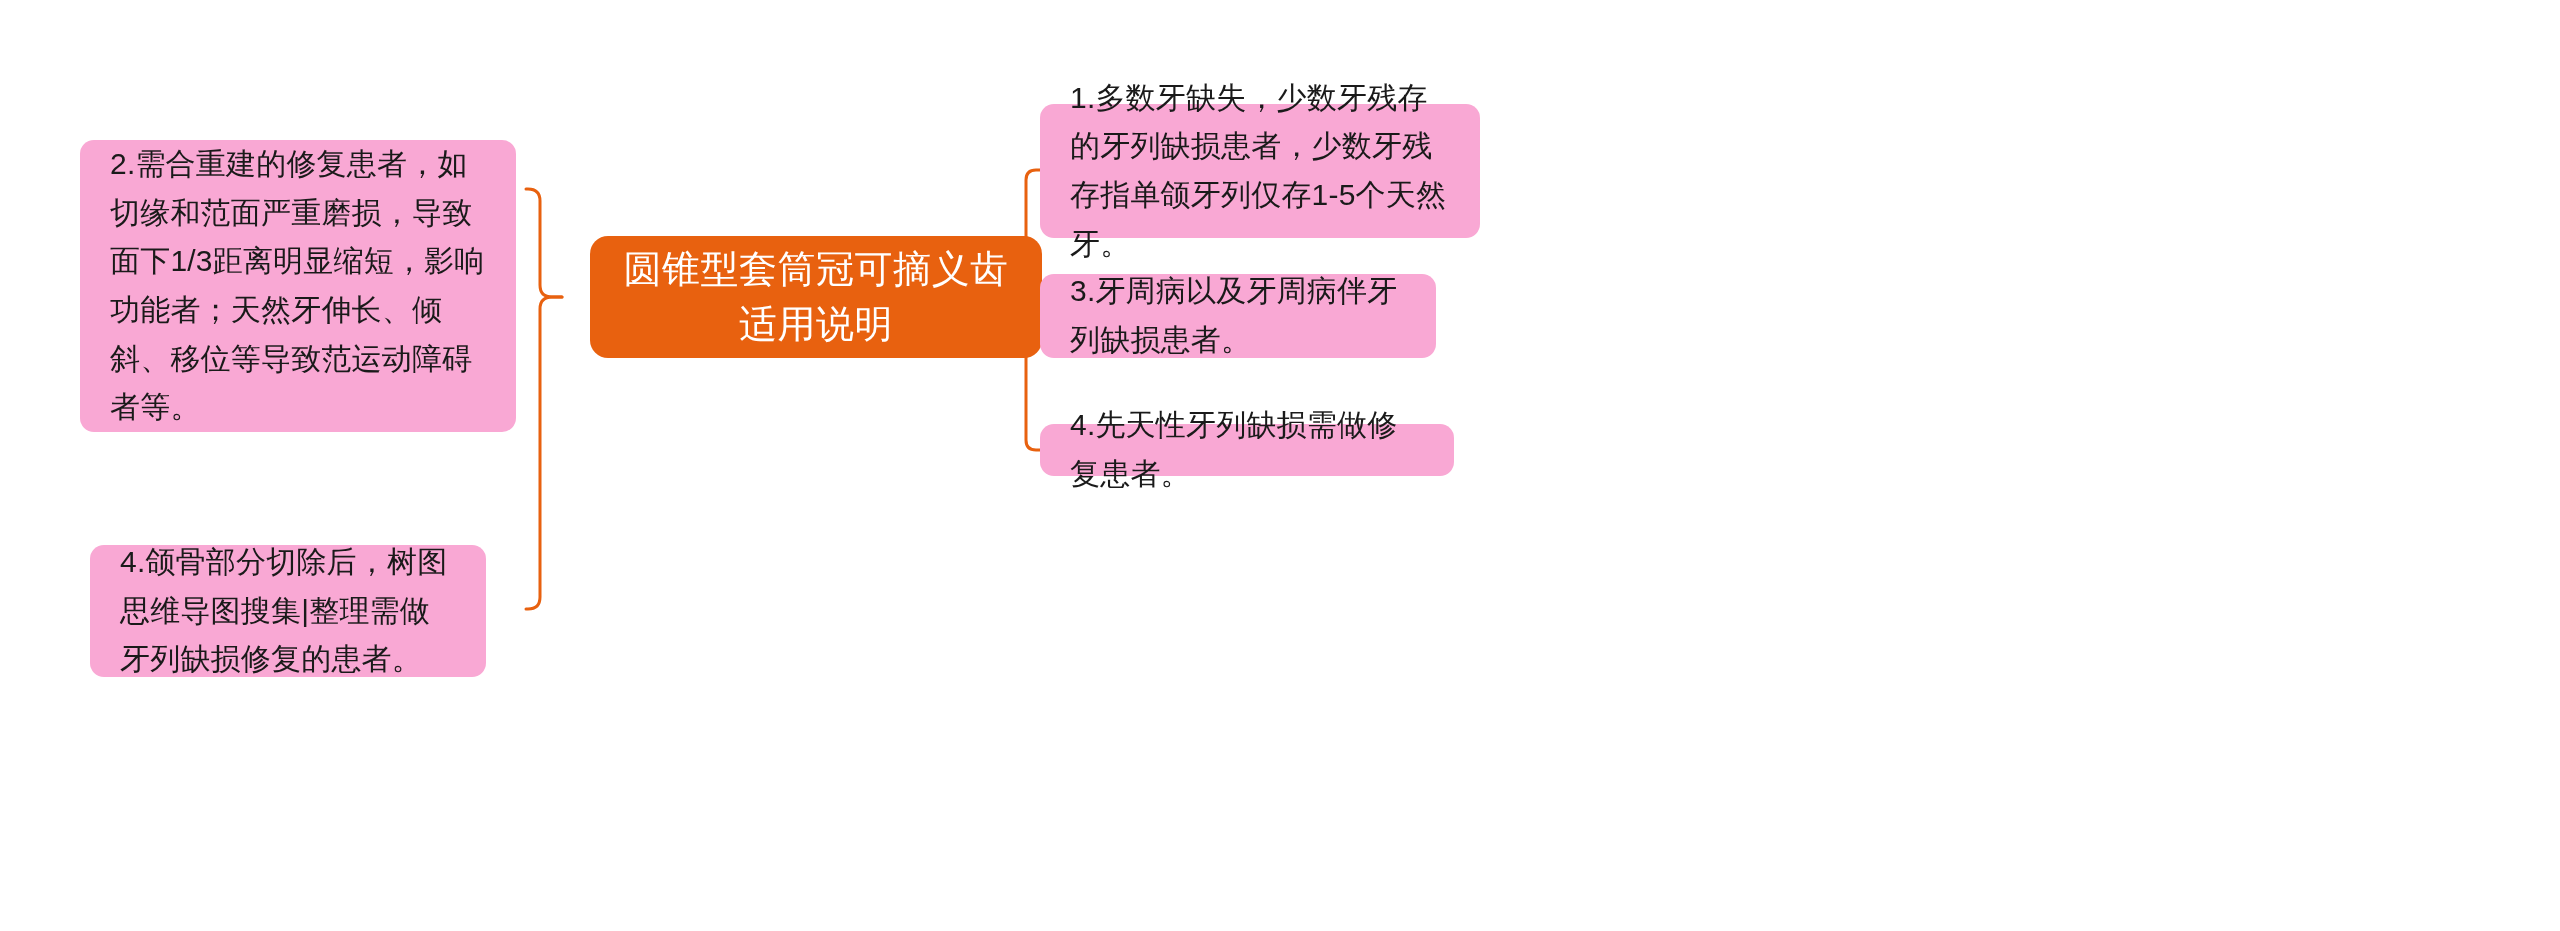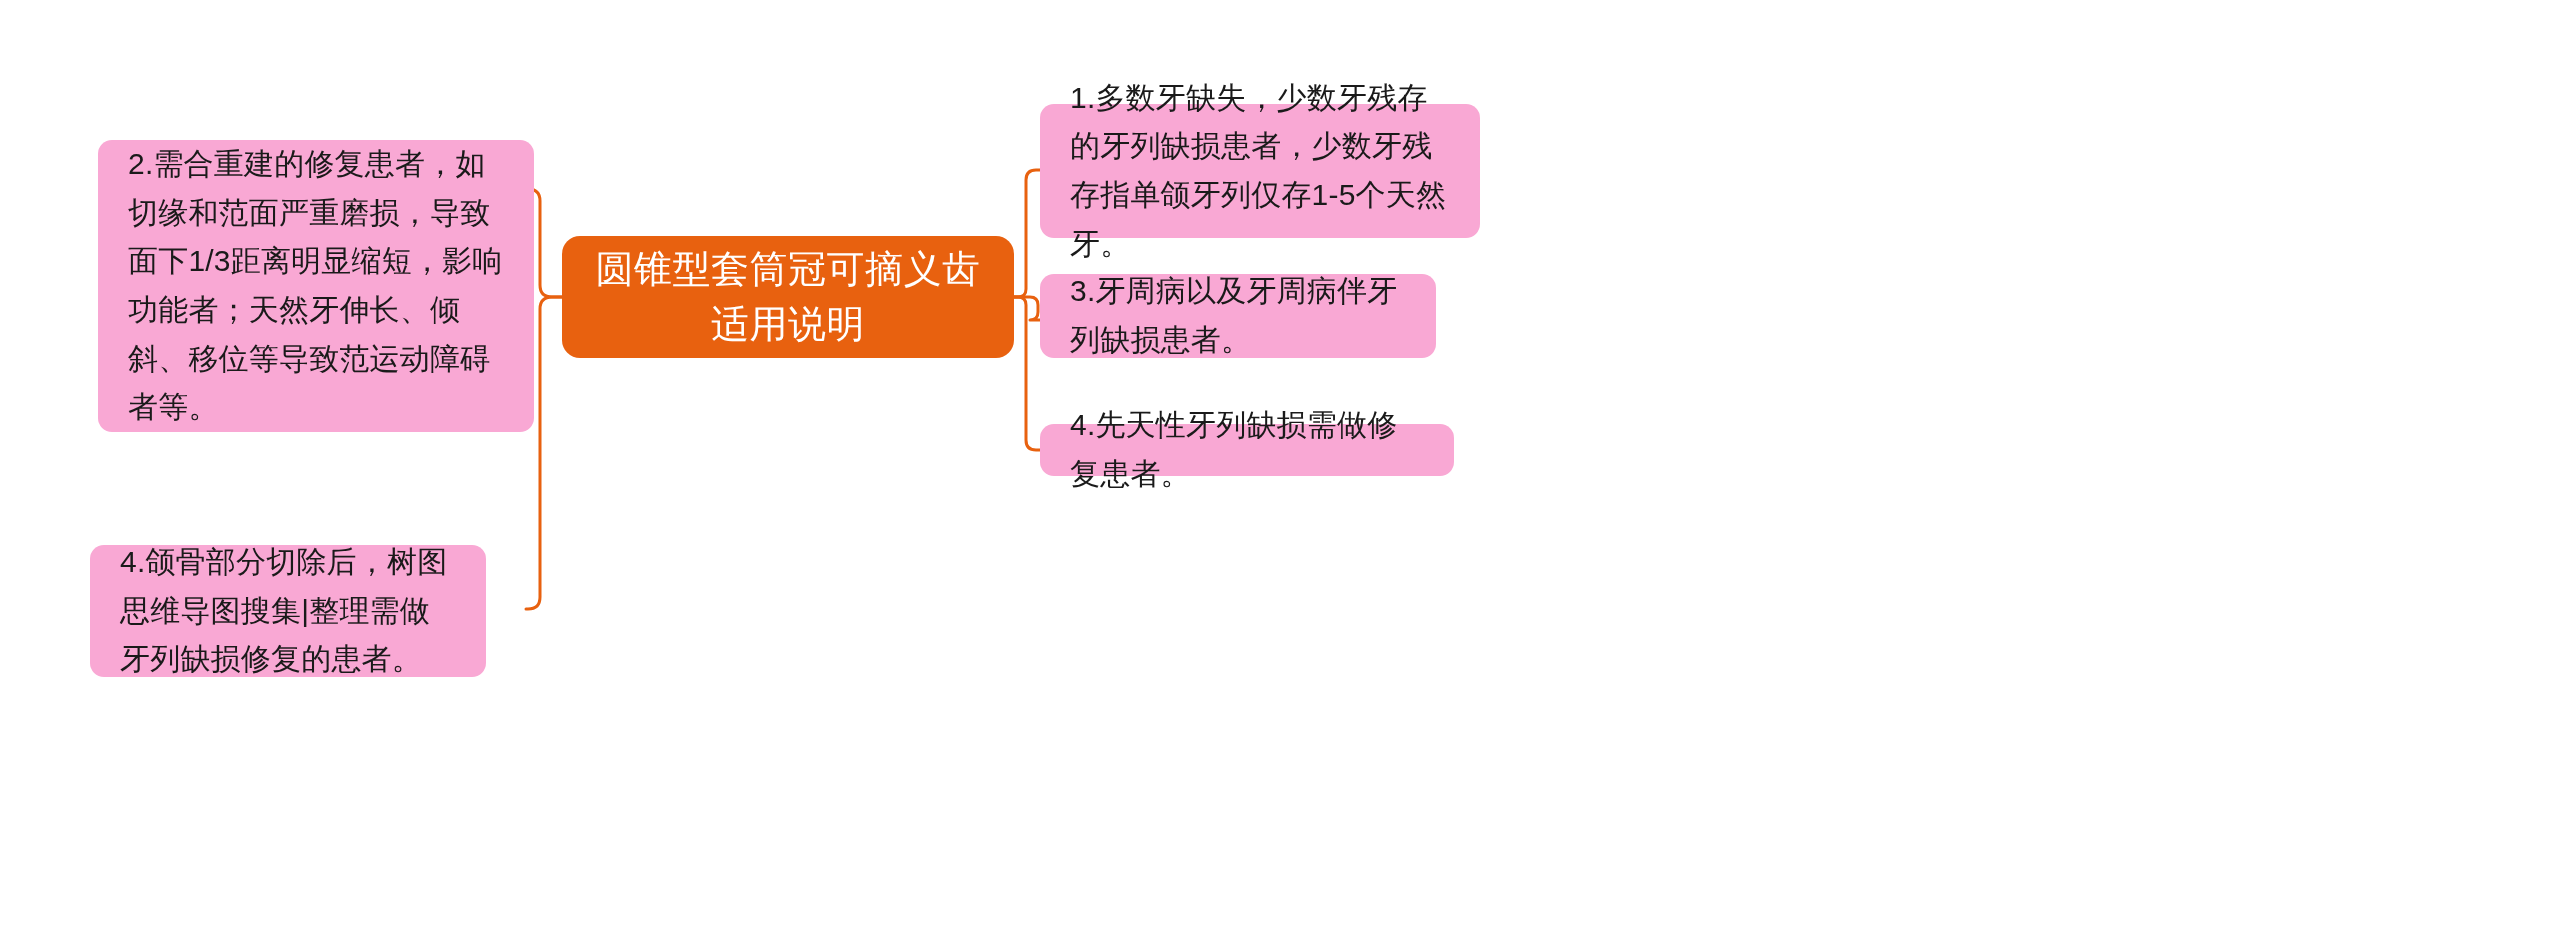--- a/index.html
+++ b/index.html
@@ -50,28 +50,29 @@
   .root-node {
     background: #e8610f;
     color: #ffffff;
     border-radius: 18px;
     font-size: 38px;
     line-height: 1.45;
     text-align: center;
     justify-content: center;
     padding: 20px 26px;
     letter-spacing: 0.5px;
+    margin-left: 28px;
   }
   .root-node .txt {
     display: block;
     width: 100%;
   }
 
   
-  #node-left-2  { left: 98px;   top: 140px; width: 436px; height: 292px; }
+  #node-left-2  { left: 80px;   top: 140px; width: 436px; height: 292px; }
   #node-left-4  { left: 90px;   top: 545px; width: 396px; height: 132px; }
   #node-root    { left: 562px;  top: 236px; width: 452px; height: 122px; }
   #node-right-1 { left: 1040px; top: 104px; width: 440px; height: 134px; }
   #node-right-3 { left: 1040px; top: 274px; width: 396px; height: 84px;  }
   #node-right-5 { left: 1040px; top: 424px; width: 414px; height: 52px;  }
 </style>
 </head>
 <body>
 
 <div id="canvas">

